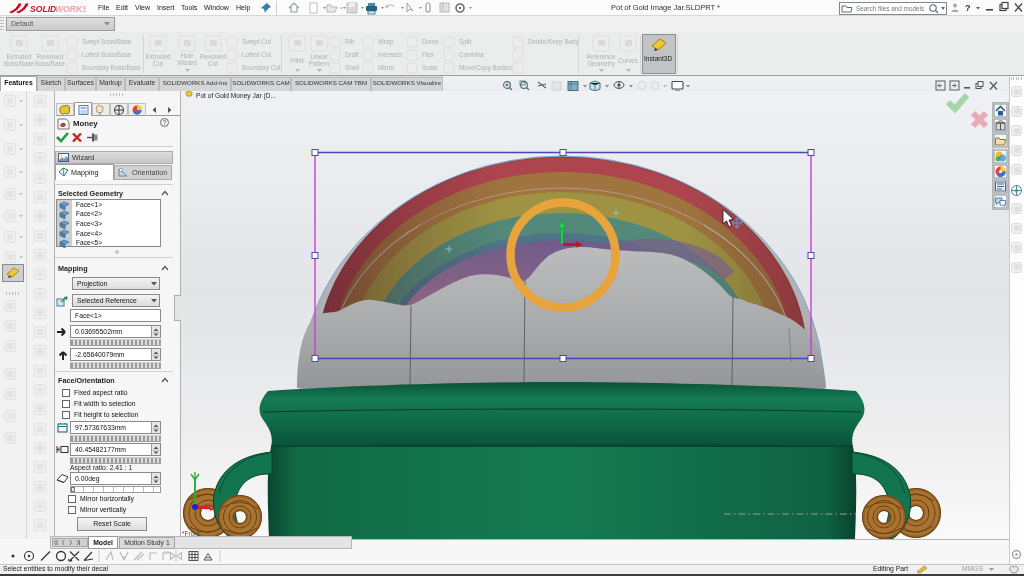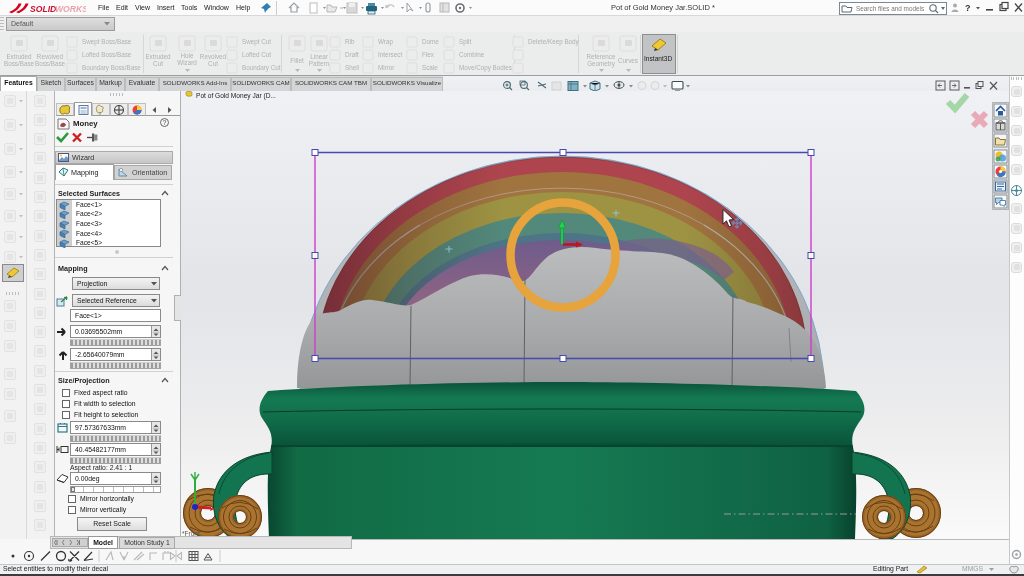--- a/index.html
+++ b/index.html
@@ -44,21 +44,21 @@
 <circle cx="569" cy="8" r="4" fill="none" stroke="#6a6e72" stroke-width="1.6"></circle>
     <circle cx="569" cy="8" r="1.2" fill="#6a6e72"></circle>
 <path d="M432 7 l3 0 l-1.5 2 Z" fill="#8a8e92"></path>
 <path d="M452 7 l3 0 l-1.5 2 Z" fill="#8a8e92"></path>
 <path d="M470 7 l3 0 l-1.5 2 Z" fill="#8a8e92"></path>
 <path d="M490 7 l3 0 l-1.5 2 Z" fill="#8a8e92"></path>
 <path d="M510 7 l3 0 l-1.5 2 Z" fill="#8a8e92"></path>
 <path d="M528 7 l3 0 l-1.5 2 Z" fill="#8a8e92"></path>
 <path d="M578 7 l3 0 l-1.5 2 Z" fill="#8a8e92"></path>
 </svg>
-<div class="a txt" style="left:611px;top:3px;font-size:7.5px;color:#333;">Pot of Gold Money Jar.SOLID *</div>
+<div class="a txt" style="left:611px;top:3px;font-size:7.5px;color:#333;">Pot of Gold Image Jar.SLDPRT *</div>
 <div class="a" style="left:839px;top:1.5px;width:108px;height:13px;background:#fff;border:1px solid #7a8894;"></div>
 <svg class="a" style="left:841px;top:3px;" width="106" height="11" viewBox="0 0 106 11">
 <path d="M1 3 L5 3 L6 4.5 L11 4.5 L10 9 L1 9 Z" fill="none" stroke="#5a6a74" stroke-width="1"></path>
 <circle cx="92" cy="5" r="3.2" fill="none" stroke="#5a6a74" stroke-width="1.1"></circle>
     <line x1="94.5" y1="7.5" x2="97" y2="10" stroke="#5a6a74" stroke-width="1.1"></line>
 <path d="M100 4 l4 0 l-2 3 Z" fill="#5a6a74"></path>
 </svg>
 <div class="a txt" style="left:856px;top:4.5px;font-size:6.4px;color:#777;">Search files and models</div>
 <svg class="a" style="left:950px;top:1px;" width="74" height="14" viewBox="0 0 74 14">
 <circle cx="5" cy="4.5" r="2" fill="#a8acae"></circle>
@@ -386,21 +386,21 @@
     <path d="M1 5 L5 1 L10 3 L6 9 Z" fill="#e8f4f4" stroke="#2a7a7a" stroke-width="1"></path>
     <path d="M5 1 L6 9" stroke="#2a7a7a" stroke-width="0.8"></path>
   </svg>
 <div class="a txt" style="left:71px;top:167.5px;font-size:7.2px;color:#222;">Mapping</div>
 <svg class="a" style="left:118px;top:167px;" width="11" height="10" viewBox="0 0 11 10">
     <path d="M1 9 L1 2 L9 9 Z" fill="#bcd8ea" stroke="#6a8aa0"></path>
     <circle cx="3" cy="3" r="1.6" fill="#fff" stroke="#6a8aa0" stroke-width="0.7"></circle>
   </svg>
 <div class="a txt" style="left:132px;top:167.5px;font-size:7.2px;color:#444;">Orientation</div>
 <div class="a" style="left:55px;top:184px;width:118px;height:1px;background:#d0d0d0;"></div>
-<div class="a txt" style="left:58px;top:189px;font-size:7.2px;font-weight:bold;color:#222;">Selected Surfaces</div>
+<div class="a txt" style="left:58px;top:189px;font-size:7.2px;font-weight:bold;color:#222;">Selected Geometry</div>
 <svg class="a" style="left:161px;top:190px;" width="8" height="6">
     <path d="M1 5 L4 1.5 L7 5" stroke="#555" fill="none" stroke-width="1.2"></path>
   </svg>
 <div class="a" style="left:56px;top:199px;width:105px;height:48px;background:#fff;border:1px solid #888;"></div>
 <div class="a" style="left:57px;top:200px;width:15px;height:46px;background:#cdcdcd;"></div>
 <svg class="a" style="left:58.5px;top:200.5px;" width="11" height="9" viewBox="0 0 11 9">
     <path d="M1 3 L5 1 L10 3 L6 5.5 Z" fill="#6aa0cc" stroke="#3a6a96" stroke-width="0.7"></path>
     <path d="M1 3 L1 6.5 L6 9 L6 5.5 Z" fill="#4a80b4" stroke="#3a6a96" stroke-width="0.7"></path>
   </svg>
 <div class="a txt" style="left:76px;top:200.8px;font-size:6.6px;color:#111;">Face&lt;1&gt;</div>
@@ -464,21 +464,21 @@
 <div class="a" style="left:70px;top:348px;width:91px;height:12.5px;background:#fff;border:1px solid #8a8a8a;"></div>
 <div class="a txt" style="left:75px;top:350.8px;font-size:6.8px;color:#111;">-2.65640079mm</div>
 <div class="a" style="left:151px;top:348.5px;width:9px;height:11.5px;background:#e6e6e6;border-left:1px solid #999;"></div>
 <svg class="a" style="left:152px;top:349.5px;" width="8" height="10">
     <path d="M1.5 4 L4 1.5 L6.5 4 Z" fill="#555"></path>
     <path d="M1.5 6.5 L6.5 6.5 L4 9 Z" fill="#555"></path>
     <line x1="0.5" y1="5.2" x2="7.5" y2="5.2" stroke="#aaa" stroke-width="0.7"></line>
   </svg>
 <div class="a" style="left:70px;top:362px;width:91px;height:6.5px;background:repeating-linear-gradient(90deg,#9b9b9b 0 2px,#dedede 2px 4px);border:1px solid #a2a2a2;border-top:1px solid #cecece;"></div>
 <div class="a" style="left:55px;top:371px;width:118px;height:1px;background:#d0d0d0;"></div>
-<div class="a txt" style="left:58px;top:376px;font-size:7.2px;font-weight:bold;color:#222;">Size/Projection</div>
+<div class="a txt" style="left:58px;top:376px;font-size:7.2px;font-weight:bold;color:#222;">Face/Orientation</div>
 <svg class="a" style="left:161px;top:377px;" width="8" height="6">
     <path d="M1 5 L4 1.5 L7 5" stroke="#555" fill="none" stroke-width="1.2"></path>
   </svg>
 <div class="a" style="left:62px;top:389px;width:8px;height:8px;background:#fff;border:1px solid #666;"></div>
 <div class="a txt" style="left:74px;top:389px;font-size:6.8px;color:#111;">Fixed aspect ratio</div>
 <div class="a" style="left:62px;top:400px;width:8px;height:8px;background:#fff;border:1px solid #666;"></div>
 <div class="a txt" style="left:74px;top:400px;font-size:6.8px;color:#111;">Fit width to selection</div>
 <div class="a" style="left:62px;top:411px;width:8px;height:8px;background:#fff;border:1px solid #666;"></div>
 <div class="a txt" style="left:74px;top:411px;font-size:6.8px;color:#111;">Fit height to selection</div>
 <svg class="a" style="left:57px;top:422px;" width="12" height="11" viewBox="0 0 12 11">

